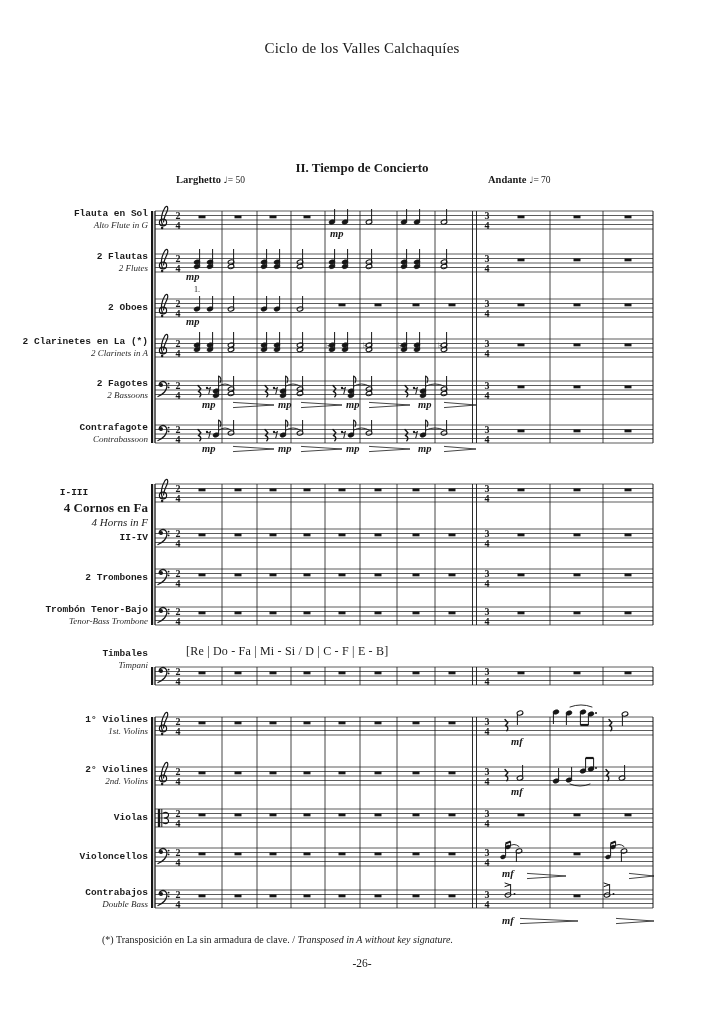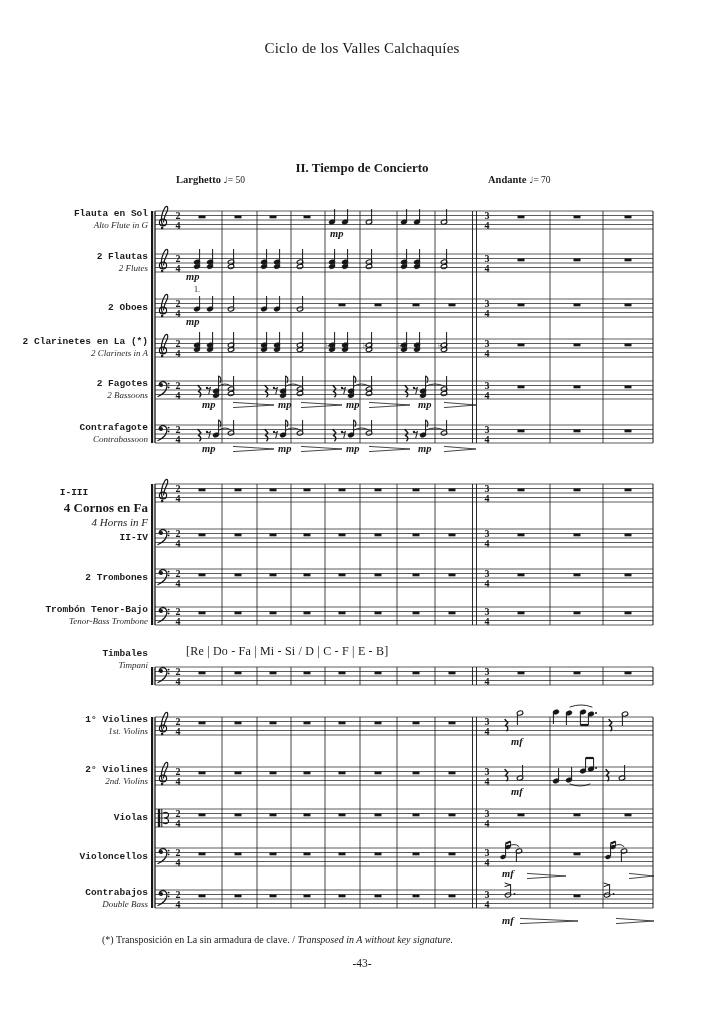--- a/index.html
+++ b/index.html
@@ -852,14 +852,14 @@
       </div>
       <div class="ilabel" style="top: 899px;">
         <div class="lbl">Contrabajos</div>
         <div class="sub">Double Bass</div>
       </div>
     </div>
 
   <div class="footnote">
     <span>(*) Transposición en La sin armadura de clave. / </span><span class="it">Transposed in A without key signature.</span>
   </div>
-  <div class="pagenum">-43-</div>
+  <div class="pagenum">-26-</div>
 </div>
 
 </body></html>

